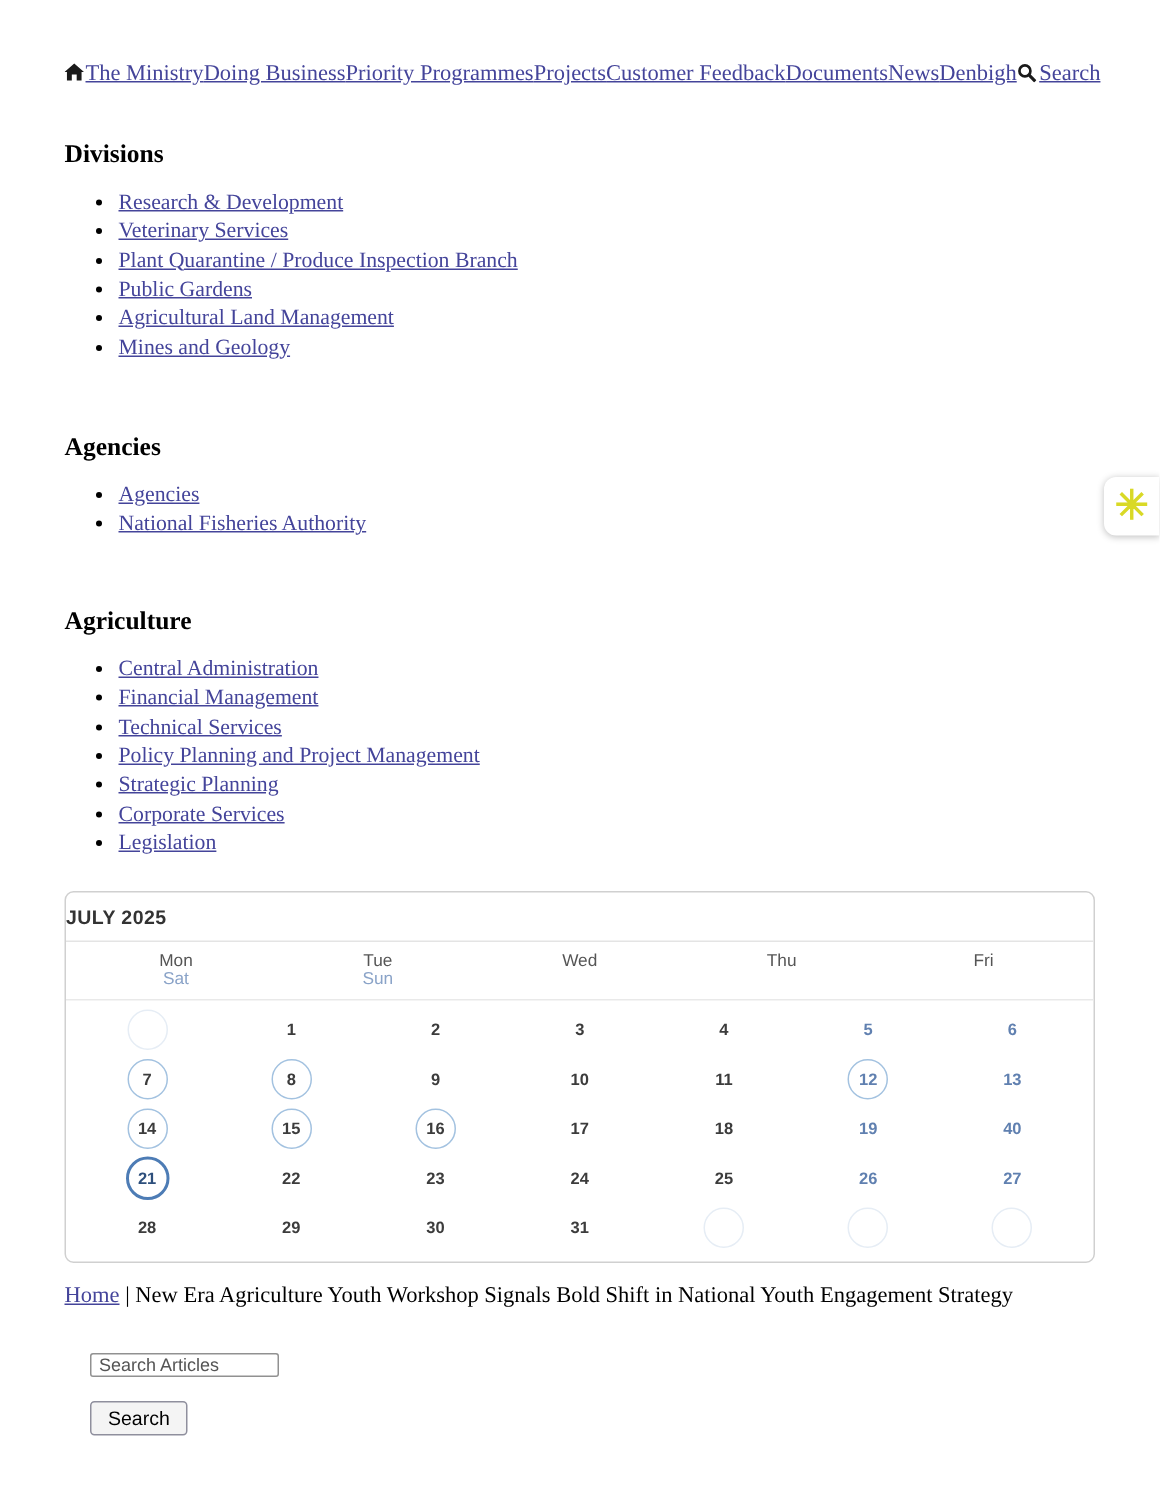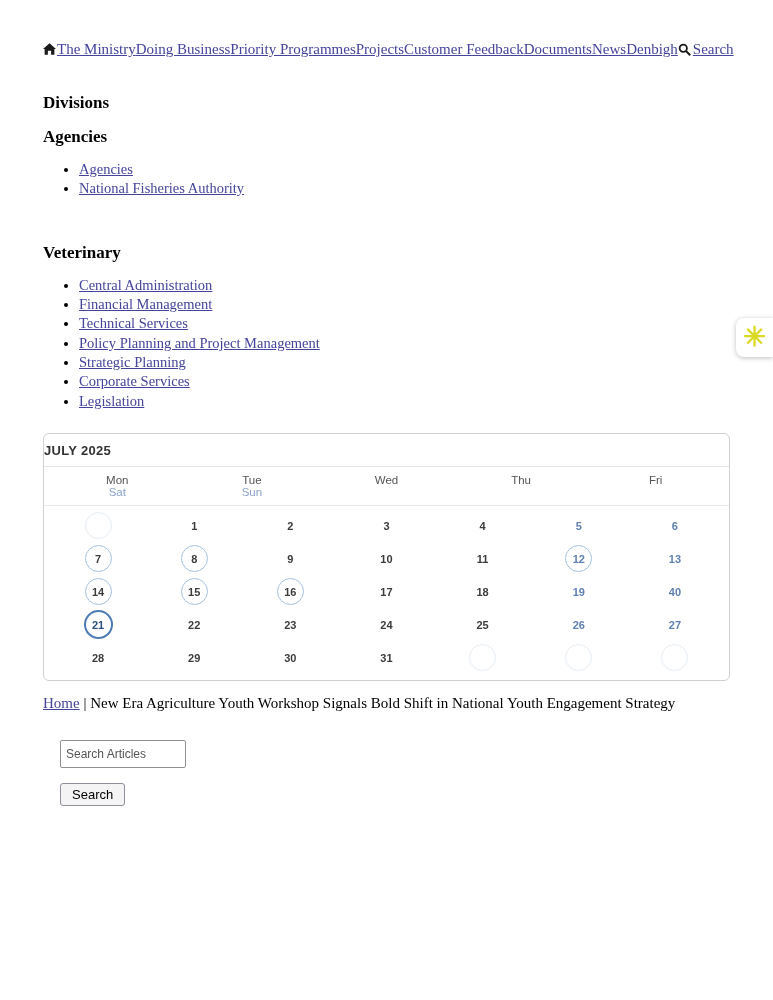--- a/index.html
+++ b/index.html
@@ -55,21 +55,21 @@
   .today .num{border:2px solid #4d7cb5;color:#2d4f7c;}
   .empty .num{border-color:#e6edf5;}
 
   
   .breadcrumb{margin-top:13px;font-size:15px;line-height:1.25;}
   .breadcrumb a{color:#44449a;text-decoration:underline;cursor:pointer;}
 
   
   .search-area{margin:27px 0 0 17px;}
   input.search{
-    width:126px;height:28px;border:1px solid #919191;border-radius:2px;
+    width:126px;height:16px;border:1px solid #919191;border-radius:2px;
     font:12px "Liberation Sans",sans-serif;padding:1px 5px;color:#333;
     box-sizing:border-box;background:#fff;
   }
   input.search::placeholder{color:#555;}
   button.search-btn{
     display:block;margin-top:15px;font:13px "Liberation Sans",sans-serif;
     padding:3px 11px;border:1px solid #8f8f9d;border-radius:3px;
     background:#f4f4f4;color:#000;cursor:pointer;
   }
 
@@ -89,28 +89,36 @@
   <nav>
     <a class="icon-link"><span class="home-ico"><svg width="13" height="12" viewBox="0 0 16 14">
             <path d="M8 0L0 7h2v7h4V9h4v5h4V7h2z" fill="#1a1a1a"></path>
           </svg></span></a><a>The Ministry</a><a>Doing Business</a><a>Priority Programmes</a><a>Projects</a><a>Customer Feedback</a><a>Documents</a><a>News</a><a>Denbigh</a><span class="search-ico"><svg width="13" height="13" viewBox="0 0 16 16">
           <circle cx="6.5" cy="6.5" r="4.5" fill="none" stroke="#1a1a1a" stroke-width="2.2"></circle>
           <line x1="10" y1="10" x2="15" y2="15" stroke="#1a1a1a" stroke-width="2.6"></line>
         </svg></span><a>Search</a>
   </nav>
 
   <h2 class="section first">Divisions</h2>
+  <ul class="links mb-md">
+    <li><a>Research &amp; Development</a></li>
+    <li><a>Veterinary Services</a></li>
+    <li><a>Plant Quarantine / Produce Inspection Branch</a></li>
+    <li><a>Public Gardens</a></li>
+    <li><a>Agricultural Land Management</a></li>
+    <li><a>Mines and Geology</a></li>
+  </ul>
 
   <h2 class="section">Agencies</h2>
   <ul class="links mb-lg">
     <li><a>Agencies</a></li>
     <li><a>National Fisheries Authority</a></li>
   </ul>
 
-  <h2 class="section">Veterinary</h2>
+  <h2 class="section">Agriculture</h2>
   <ul class="links mb-sm">
     <li><a>Central Administration</a></li>
     <li><a>Financial Management</a></li>
     <li><a>Technical Services</a></li>
     <li><a>Policy Planning and Project Management</a></li>
     <li><a>Strategic Planning</a></li>
     <li><a>Corporate Services</a></li>
     <li><a>Legislation</a></li>
   </ul>
 

